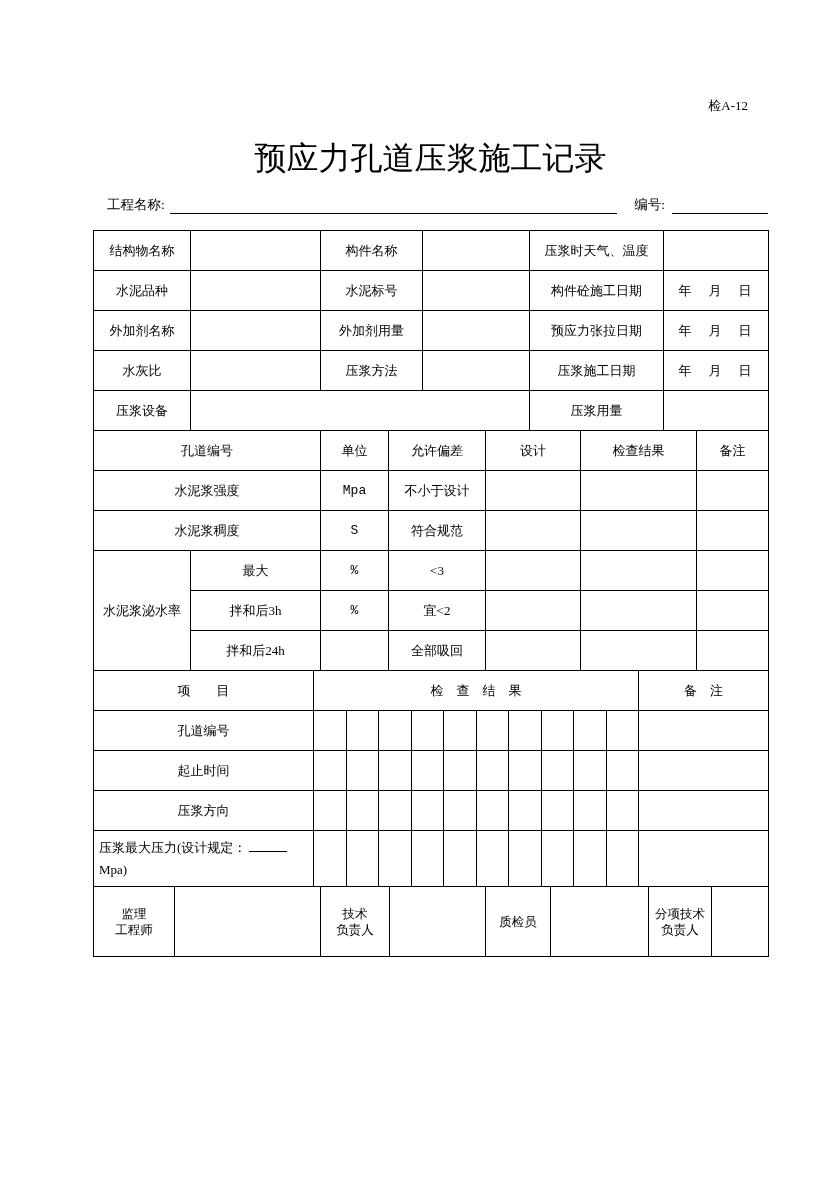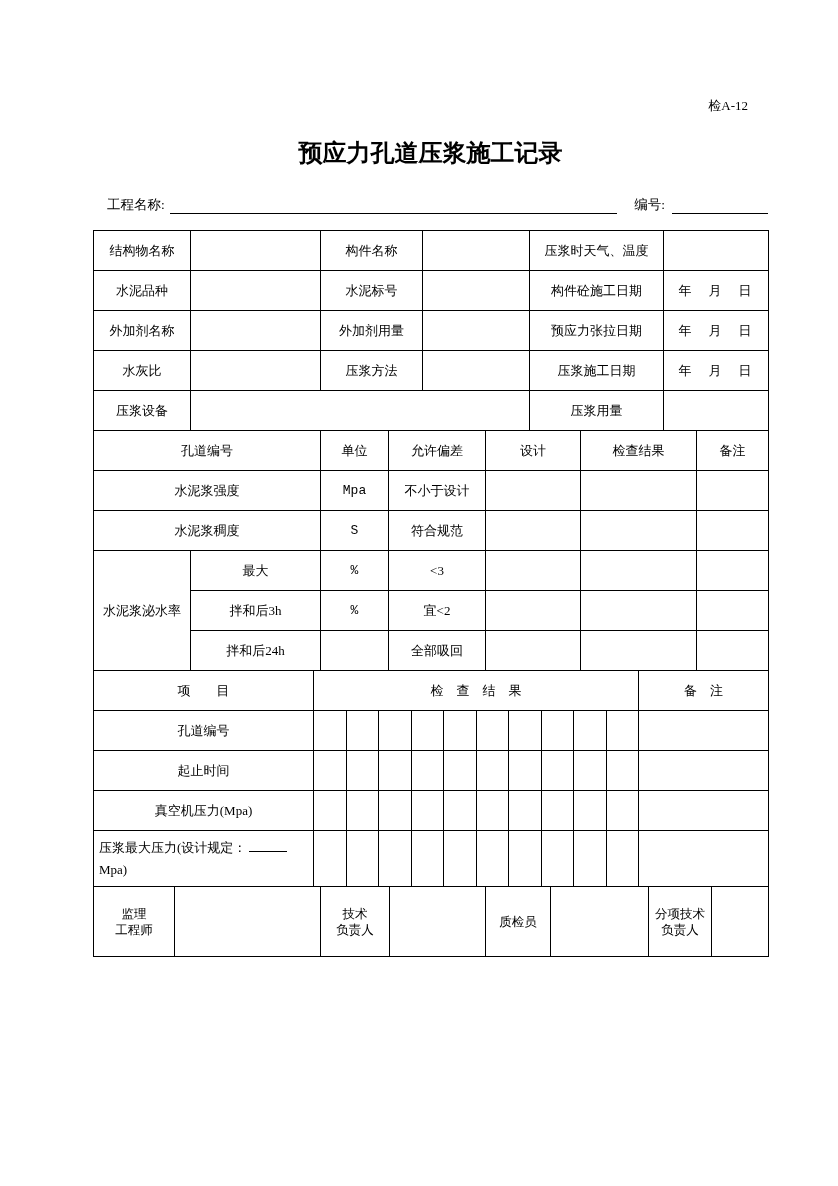--- a/index.html
+++ b/index.html
@@ -24,22 +24,22 @@
     right: 20px;
     font-size: 13px;
   }
   .title {
     position: absolute;
     top: 137px;
     left: 0;
     width: 675px;
     margin: 0;
     text-align: center;
-    font-size: 24px;
-    font-weight: bold;
+    font-size: 32px;
+    font-weight: normal;
     font-family: "Liberation Sans", "DejaVu Sans", sans-serif;
   }
   .meta {
     position: absolute;
     top: 196px;
     left: 0;
     width: 675px;
     display: flex;
     align-items: flex-start;
     font-size: 13.5px;
@@ -260,21 +260,21 @@
               <td></td>
               <td></td>
               <td></td>
               <td></td>
               <td></td>
               <td></td>
               <td></td>
               <td></td>
         </tr>
         <tr class="h40">
-          <td>真空机压力(Mpa)</td>
+          <td>压浆方向</td>
           <td></td>
               <td></td>
               <td></td>
               <td></td>
               <td></td>
               <td></td>
               <td></td>
               <td></td>
               <td></td>
               <td></td>

